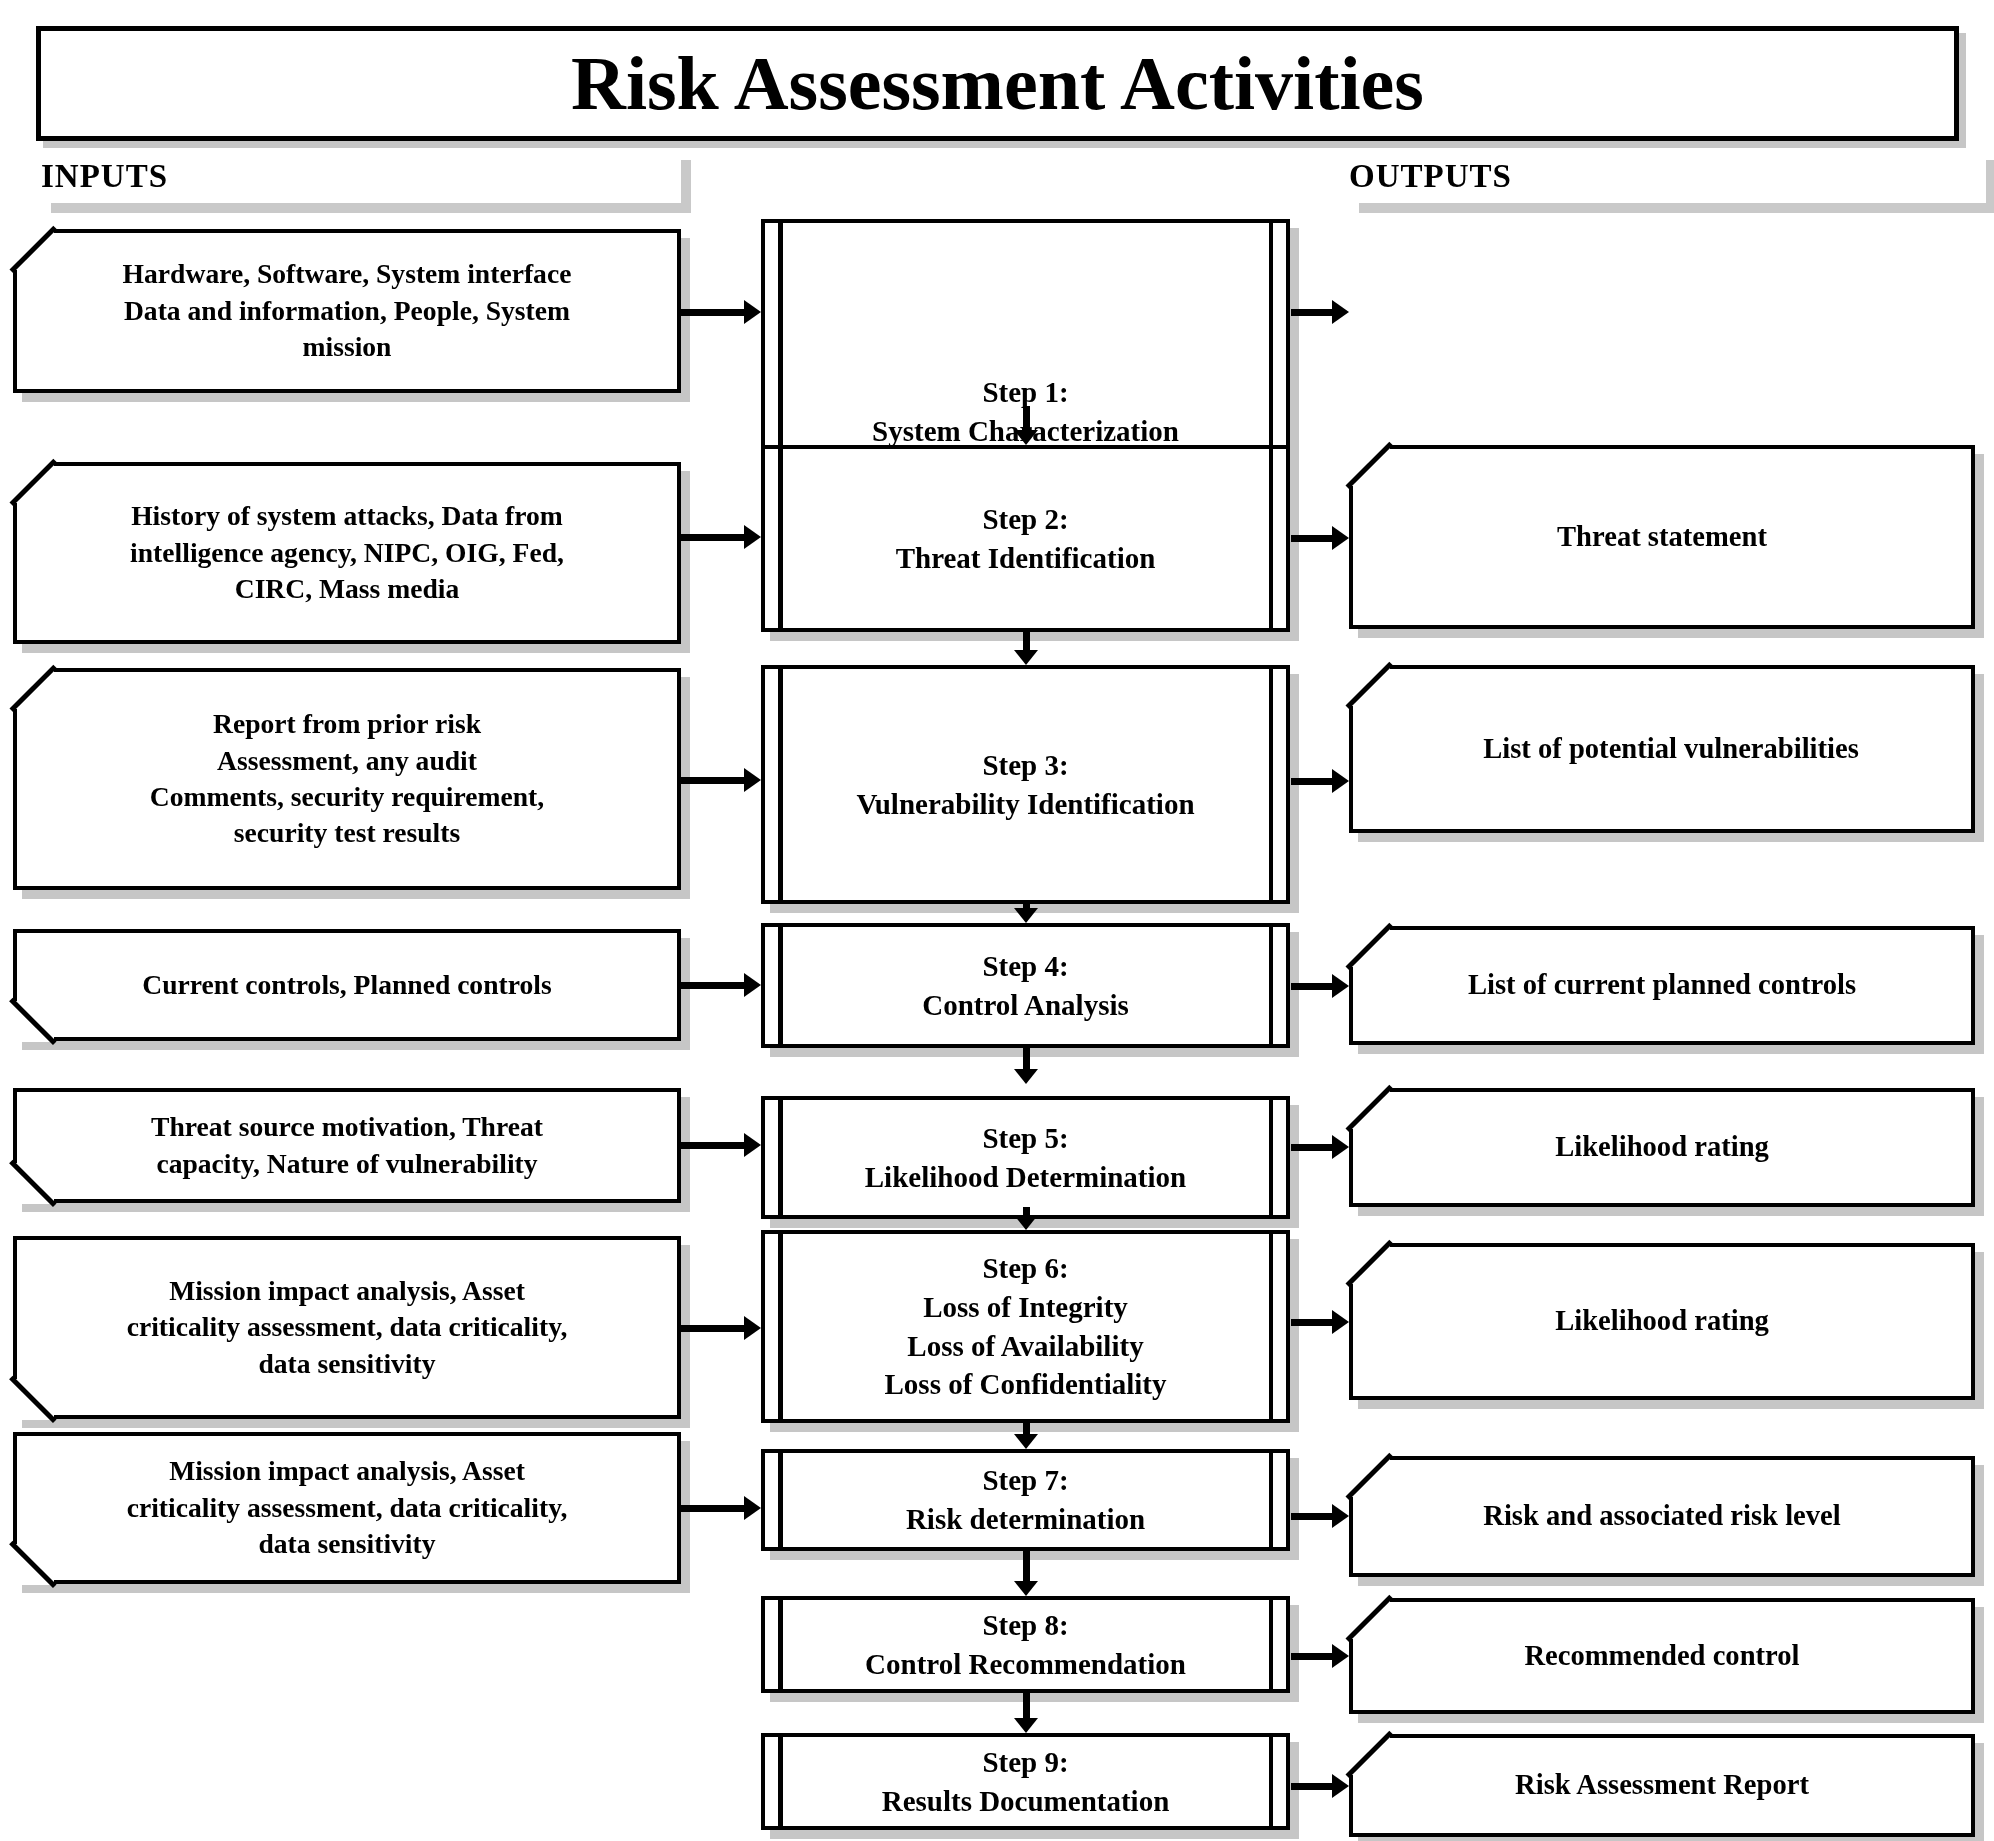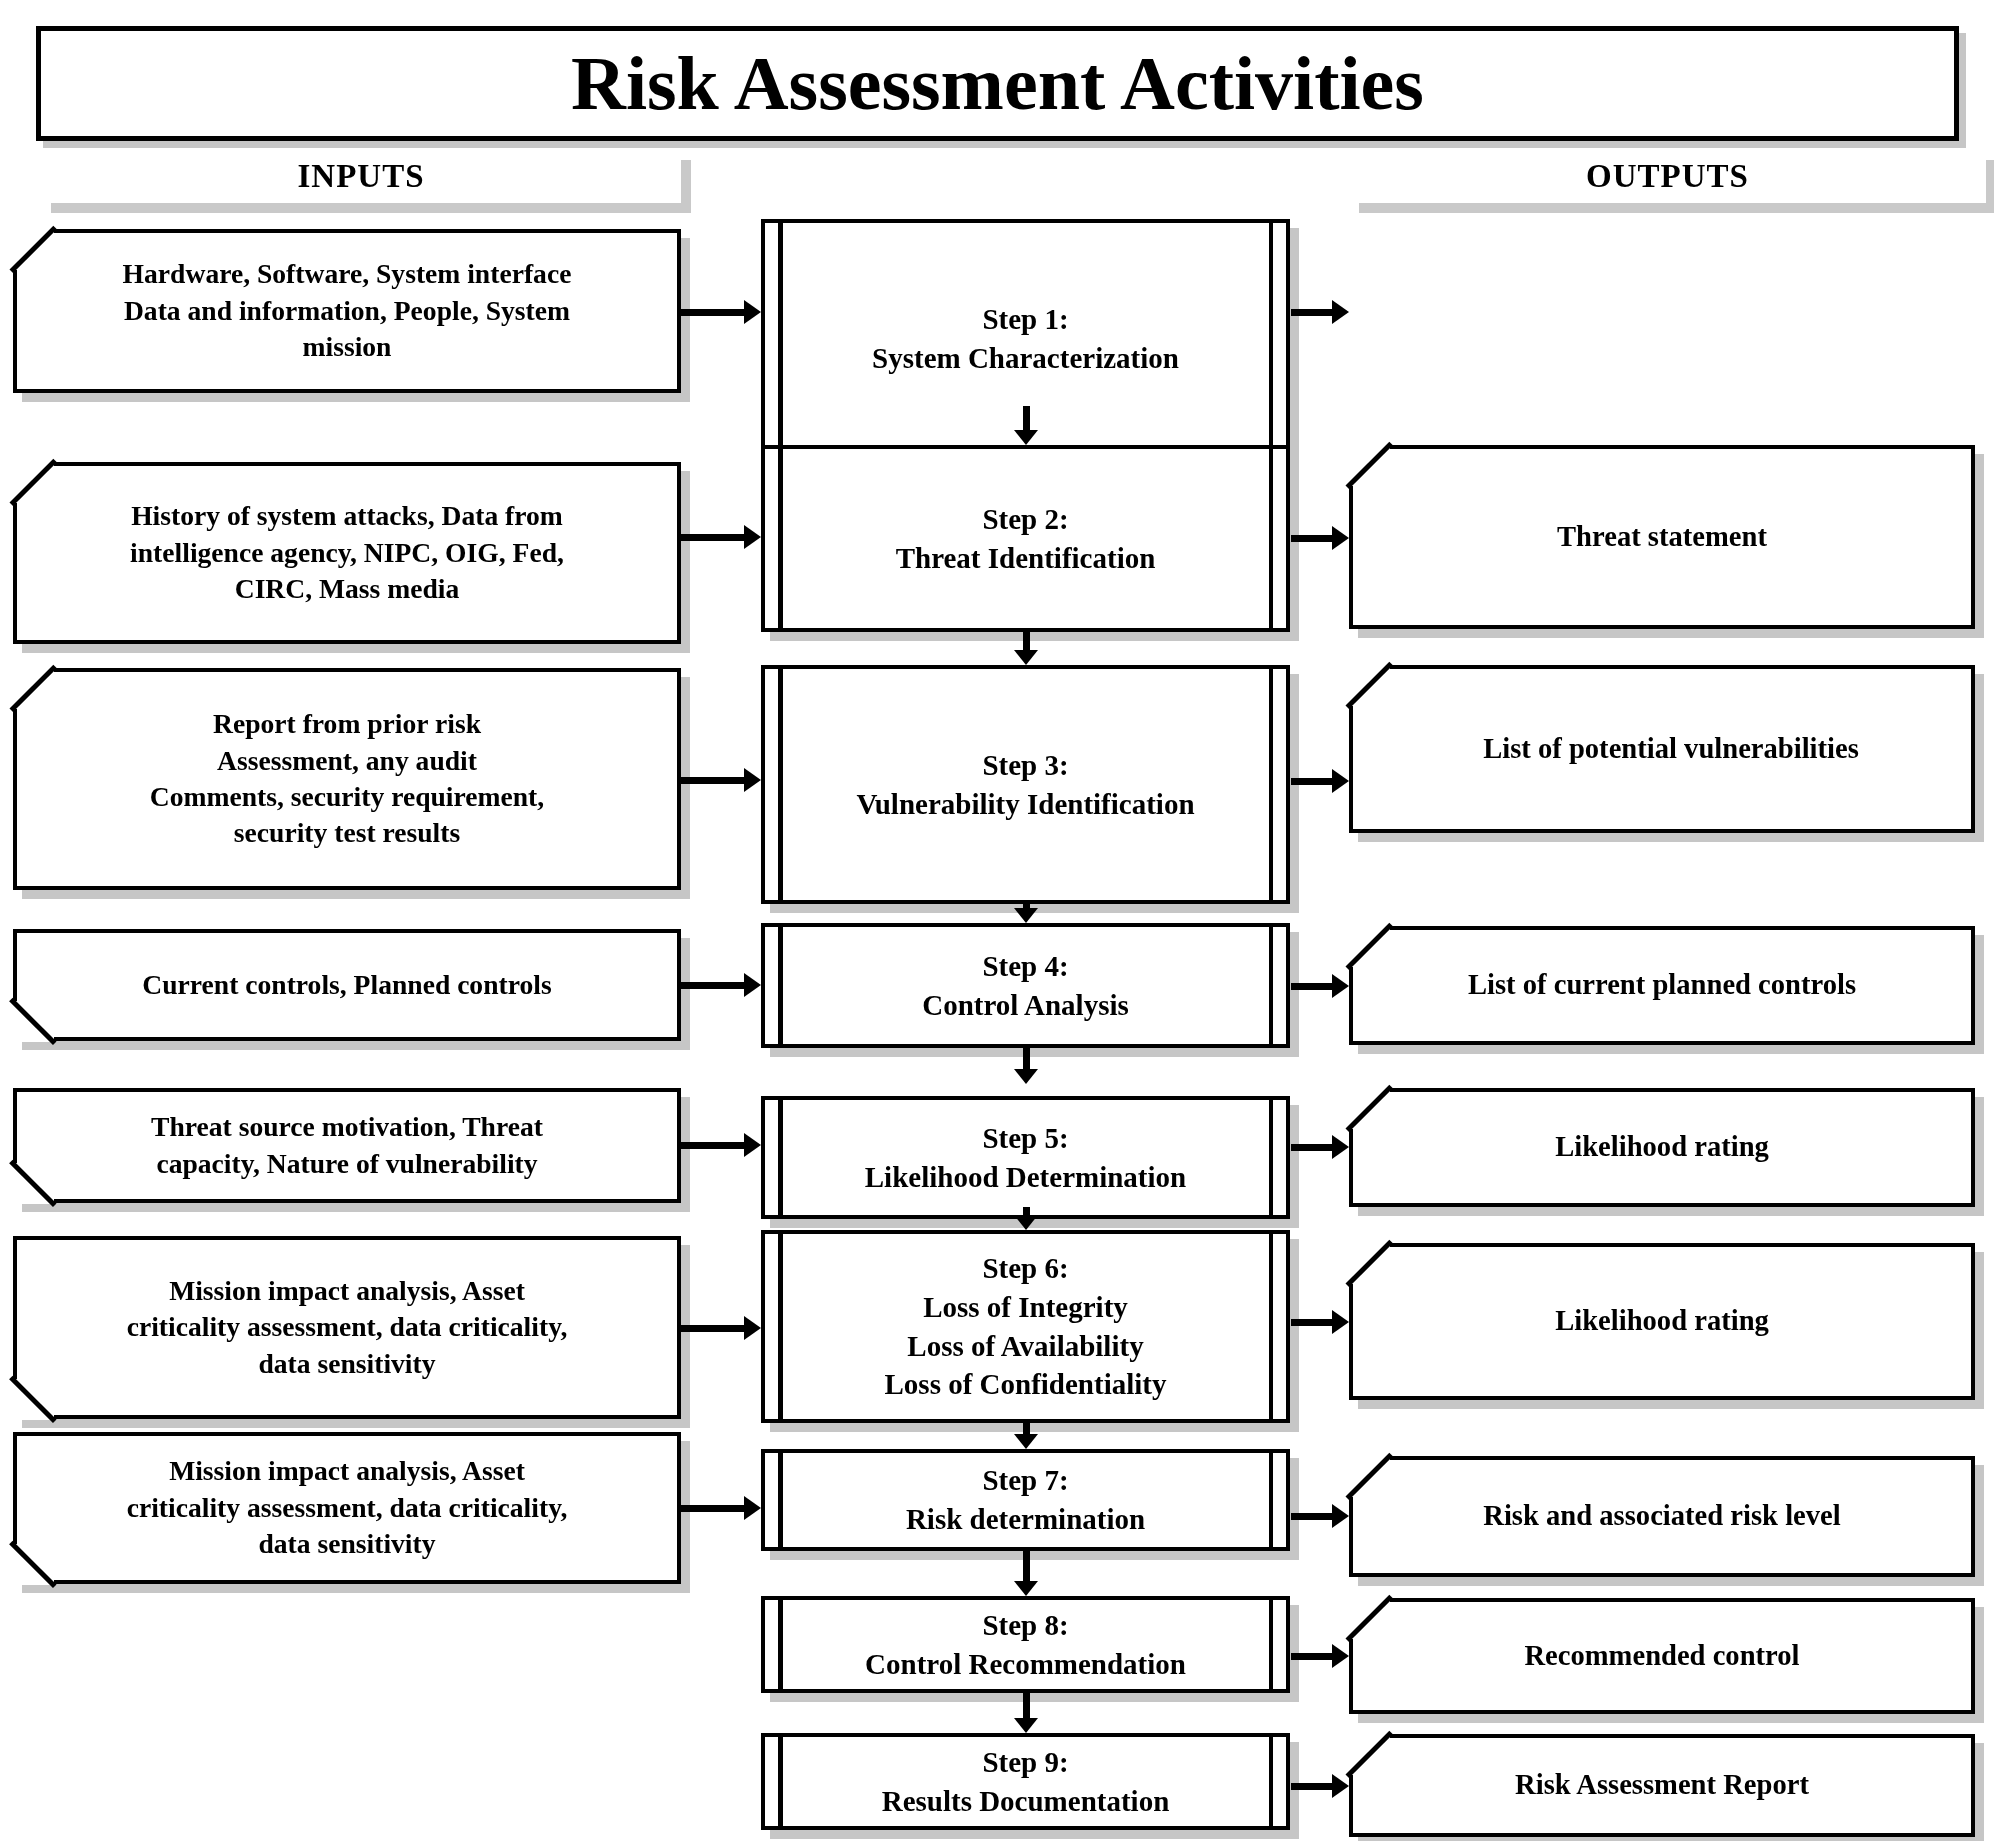--- a/index.html
+++ b/index.html
@@ -49,21 +49,21 @@
   }
 
   
   #title {
     position: absolute; left: 36px; top: 26px; width: 1923px; height: 115px;
     border: 5px solid #000; display: flex; align-items: center; justify-content: center;
     font-size: 76px; background: #fff; box-shadow: 7px 7px 0 #c6c6c6;
   }
   .col-header {
     position: absolute; top: 150px; height: 53px; background: #fff;
-    box-shadow: 10px 10px 0 #c9c9c9; display: flex; align-items: center; justify-content: center;
+    box-shadow: 10px 10px 0 #c9c9c9; display: flex; align-items: center; 
     font-size: 33px; letter-spacing: 1px;
   }
   #inputs-header  { left: 41px;   width: 640px; }
   #outputs-header { left: 1349px; width: 637px; }
 
   
   .harrow { position: absolute; height: 24px; }
   .harrow .hshaft { position: absolute; top: 50%; margin-top: -3.5px; height: 7px; left: 0; right: 15px; background: #000; }
   .harrow .hhead  { position: absolute; right: 0; top: 0; width: 0; height: 0;
                     border-top: 12px solid transparent; border-bottom: 12px solid transparent; border-left: 17px solid #000; }
@@ -115,21 +115,21 @@
     <span class="txt">Mission impact analysis, Asset
 criticality assessment, data criticality,
 data sensitivity</span>
   </div>
   <div class="box input-card notch-bl" style="top:1432px;height:152px;">
     <span class="txt">Mission impact analysis, Asset
 criticality assessment, data criticality,
 data sensitivity</span>
   </div>
 
-  <div class="box step-box" style="top:219px;height:240px;">
+  <div class="box step-box" style="top:219px;height:240px;align-items:flex-end;">
     <span class="txt">Step 1:
 System Characterization</span>
   </div>
   <div class="box step-box" style="top:445px;height:187px;">
     <span class="txt">Step 2:
 Threat Identification</span>
   </div>
   <div class="box step-box" style="top:665px;height:239px;">
     <span class="txt">Step 3:
 Vulnerability  Identification</span>

